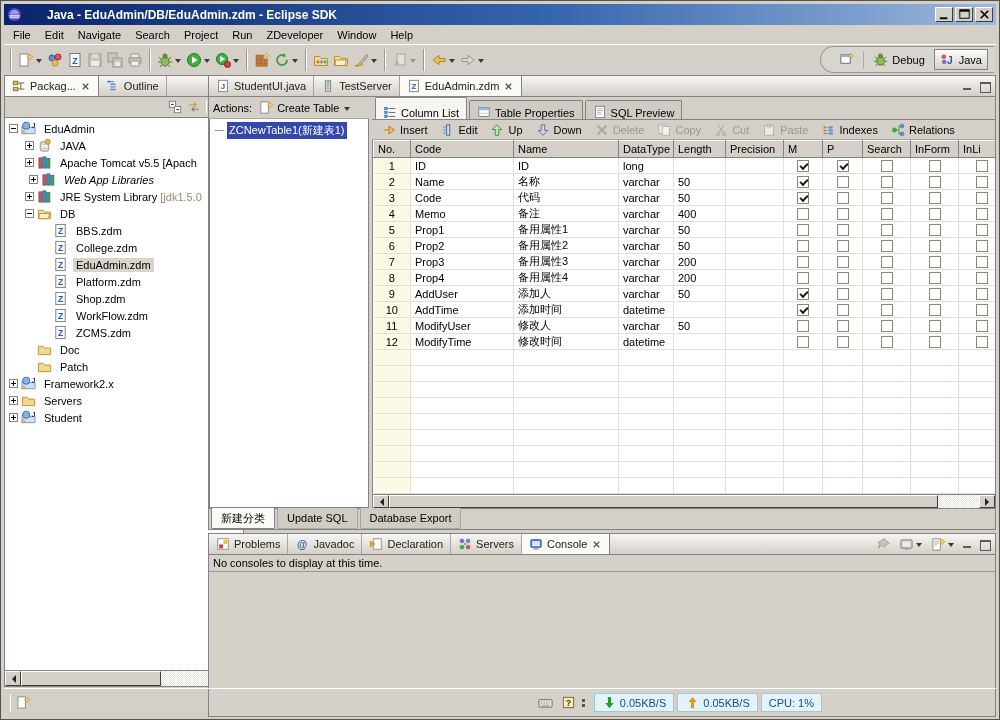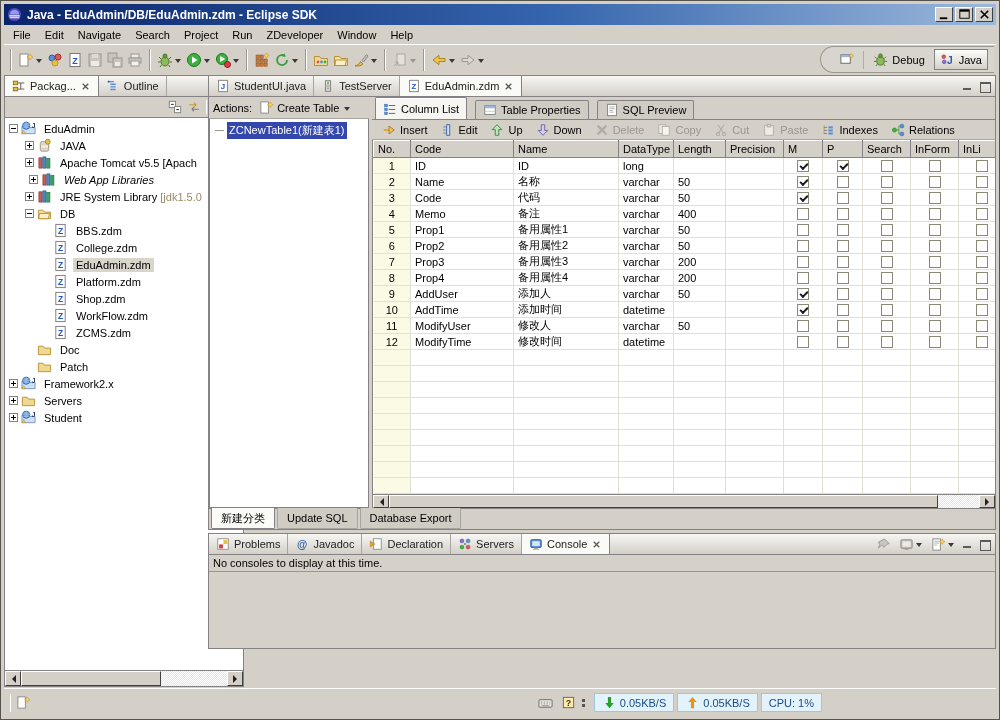--- a/index.html
+++ b/index.html
@@ -5,21 +5,21 @@
   * { margin:0; padding:0; box-sizing:border-box; }
   html,body { width:1000px; height:720px; overflow:hidden; }
   body { font:11px "Liberation Sans", sans-serif; background:#d4d0c8; color:#000; position:relative; }
   svg { display:block; }
 
   .frame { position:absolute; inset:0; border:1px solid #55524b; background:#d4d0c8; }
 
   
   .titlebar { position:absolute; left:3px; right:3px; top:3px; height:21px;
     background:linear-gradient(90deg,var(--titlebar-start,#0a246a) 0%,var(--titlebar-mid,#3565ad) 55%,var(--titlebar-end,#9cb8dc) 100%);
-    display:flex; align-items:center; padding:0 3px; color:#fff; font-size:12px; font-weight:bold; }
+    display:flex; align-items:center; padding:0 3px; color:#fff; font-size:12px; font-weight:bold;gap:20px; }
   .t-icon { width:16px; height:16px; margin-right:4px; }
   .t-text { flex:1; white-space:nowrap; overflow:hidden; }
   .t-btns { display:flex; gap:2px; }
   .t-btn { width:18px; height:15px; background:#d4d0c8; border:1px solid; border-color:#fff #404040 #404040 #fff; display:flex; align-items:center; justify-content:center; }
 
   
   .menubar { position:absolute; left:3px; right:3px; top:24px; height:19px; display:flex; align-items:center; padding-left:2px; }
   .menu-item { padding:6px 7px;text-align:center; }
 
   
@@ -78,42 +78,42 @@
   .actions-hdr { height:22px; display:flex; align-items:center; gap:4px; padding:0 4px; border-bottom:1px solid #a8a5a0; }
   .ct-btn { display:flex; align-items:center; gap:3px; padding:2px 3px; }
   .ct-btn svg { width:15px; height:15px; }
   .actions-body { flex:1; background:#fff; border:1px solid #848284; border-top:none; padding-top:3px; }
   .mrow { height:17px; display:flex; align-items:center; padding-left:5px; }
   .dash { width:9px; height:1px; background:#9a978f; margin-right:3px; }
   .mlabel.sel { background:var(--selection-bg,#3347ad); color:#fff; padding:1px 2px; }
 
   .listpane { flex:1; min-width:0; display:flex; flex-direction:column; }
   .subtabs { height:22px; display:flex; align-items:flex-end; padding-left:3px; background:#d4d0c8; }
-  .stab { display:flex; align-items:center; gap:4px; height:19px; padding:0 7px; border:1px solid #848284; border-bottom:none; border-radius:2px 2px 0 0; background:#cfccc4; margin-right:8px; white-space:nowrap; }
+  .stab { display:flex; align-items:flex-end; gap:4px; height:19px; padding:0 7px; border:1px solid #848284; border-bottom:none; border-radius:2px 2px 0 0; background:#cfccc4; margin-right:2px; white-space:nowrap; }
   .stab.active { background:#f6f5f1; height:22px; position:relative; z-index:2; box-shadow:inset 0 1px 0 #fff; }
   .stab svg { width:14px; height:14px; }
   .listbar { height:21px; border-top:1px solid #848284; border-bottom:1px solid #a8a5a0; display:flex; align-items:center; gap:3px; padding-left:5px; background:#d4d0c8; position:relative; z-index:1; }
   .lb-item { display:flex; align-items:center; gap:4px; padding:1px 5px; white-space:nowrap; }
   .lb-item svg { width:14px; height:14px; }
   .lb-item.dis { color:#9a978f; }
   .grid { flex:1; min-height:0; background:#fff; overflow:hidden; border-left:1px solid #848284; }
   table { border-collapse:collapse; table-layout:fixed; }
   th { height:17px; background:#d4d0c8; border-top:1px solid #fff; border-left:1px solid #fff; border-right:1px solid #848284; border-bottom:1px solid #848284; font-weight:normal; text-align:left; padding:0 4px; white-space:nowrap; overflow:hidden; }
   td { height:16px; border-right:1px solid #e2e0d6; border-bottom:1px solid #e2e0d6; padding:0 4px; white-space:nowrap; overflow:hidden; background:#fff; }
   td.no { background:var(--row-number-bg,#fbfae4); text-align:center; }
   td.cb-cell { text-align:center; padding:0; }
   .cb { display:inline-block; width:12px; height:12px; border:1px solid #8a8876; background:#fff; vertical-align:middle; }
   .cb.on::after { content:''; display:block; width:6px; height:3px; border-left:2px solid #1a1a1a; border-bottom:2px solid #1a1a1a; transform:rotate(-45deg); margin:2px 0 0 2px; }
   .grid-scroll { height:14px; border-top:1px solid #848284; border-left:1px solid #848284; display:flex; background:#d4d0c8; }
   .btabs { height:21px; border-top:1px solid #848284; display:flex; align-items:stretch; padding-left:2px; background:#d4d0c8; }
   .btab { display:flex; align-items:center; padding:0 9px; border:1px solid #a8a5a0; border-top:none; border-radius:0 0 2px 2px; background:#cfccc4; margin-right:2px; margin-top:-1px; }
   .btab.active { background:#fafaf7; border-color:#848284; z-index:2; }
 
   
-  .bottom { position:absolute; left:207px; right:3px; top:532px; height:116px; border:1px solid #848284; background:#d5d1c9; display:flex; flex-direction:column; }
+  .bottom { position:absolute; left:207px; right:3px; top:532px; height:184px; border:1px solid #848284; background:#d5d1c9; display:flex; flex-direction:column; }
   .console-body { flex:1; }
   .console-msg { height:17px; padding:2px 4px; border-bottom:1px solid #9a978f; background:#d5d1c9; }
 
   
   .statusbar { position:absolute; left:3px; right:3px; bottom:3px; height:28px; border-top:1px solid #fff; display:flex; align-items:center; padding:0 6px; }
   .sb-vsep { width:1px; height:18px; background:#9a978f; border-right:1px solid #fff; margin-right:5px; }
   .statusbar svg { width:15px; height:15px; }
   .sb-dots { display:flex; flex-direction:column; gap:2px; margin:0 6px; }
   .sb-dots i { width:3px; height:3px; background:#555; }
   .stat-field { display:flex; align-items:center; gap:3px; height:19px; padding:0 7px; background:var(--status-field-bg,#e3f3fb); border:1px solid #9cc8de; margin-left:3px; color:#1a4a8a; white-space:nowrap; }

